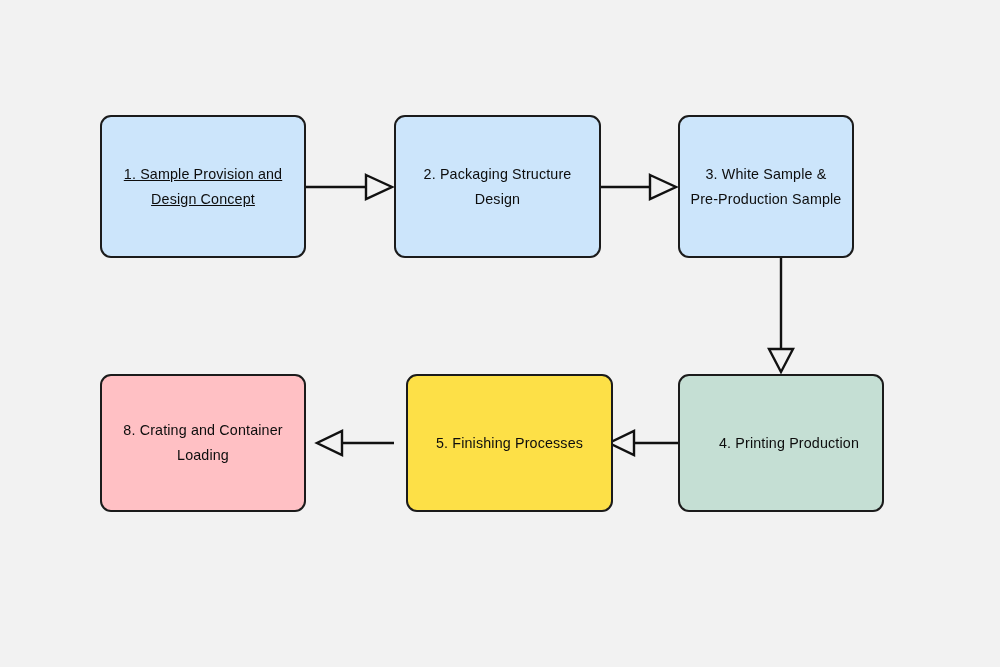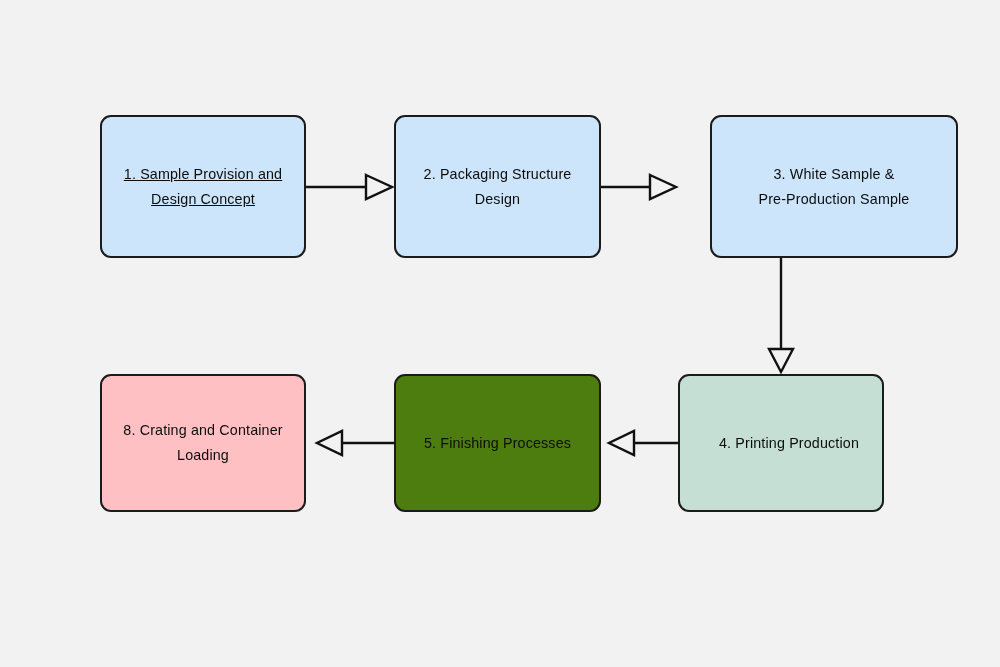--- a/index.html
+++ b/index.html
@@ -49,21 +49,21 @@
 
   .node-label {
     display: block;
     width: 100%;
     white-space: pre-line;
   }
 
   
   #node-1 { left: 100px; top: 115px; width: 206px; height: 143px; text-decoration: underline; }
   #node-2 { left: 394px; top: 115px; width: 207px; height: 143px; }
-  #node-3 { left: 678px; top: 115px; width: 248px; height: 143px; margin-left: 32px; }
+  #node-3 { left: 678px; top: 115px; width: 176px; height: 143px; }
   
   #node-6 { left: 100px; top: 374px; width: 206px; height: 138px; }
   #node-5 { left: 394px; top: 374px; width: 207px; height: 138px; }
   #node-4 { left: 678px; top: 374px; width: 206px; height: 138px; padding-left: 26px; }
 </style>
 </head>
 <body style="background: rgb(242, 242, 242);">
 
 <div id="flow-canvas">
 
@@ -107,21 +107,21 @@
 
   <div class="node node-fill-blue" id="node-3" style="background: rgb(204, 229, 251);">
     <span class="node-label">3.   White Sample &amp;
 Pre-Production Sample</span>
   </div>
 
   <div class="node node-fill-green" id="node-4" style="background: rgb(197, 223, 212);">
     <span class="node-label">4. Printing Production</span>
   </div>
 
-  <div class="node node-fill-pink" id="node-5" style="background: #4d7c0f;">
+  <div class="node node-fill-pink" id="node-5" style="background: #fde047; margin-left: 12px;">
     <span class="node-label">5. Finishing Processes</span>
   </div>
 
   <div class="node node-fill-pink" id="node-6" style="background: rgb(255, 192, 196);">
     <span class="node-label">8. Crating and Container
 Loading</span>
   </div>
 
 </div>
 

